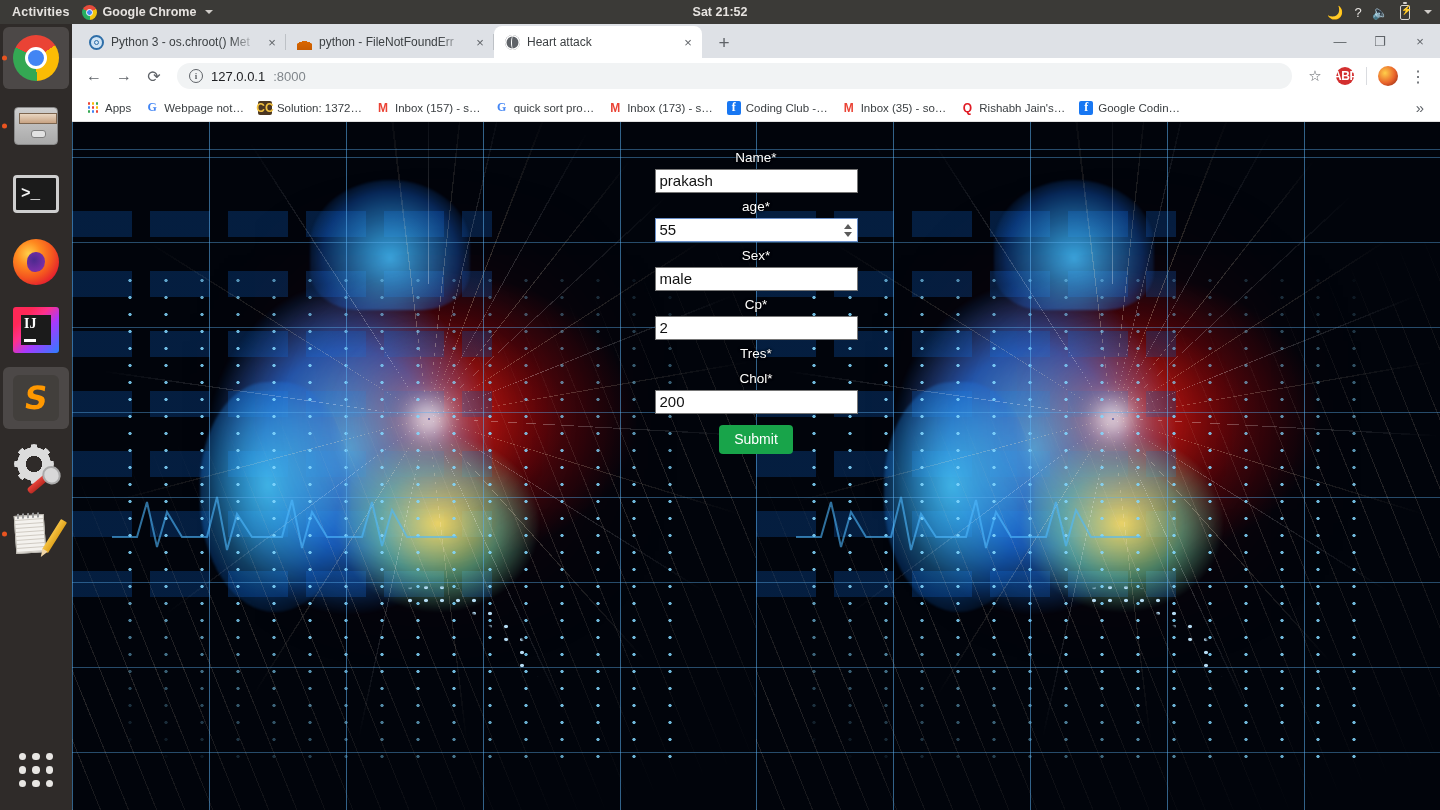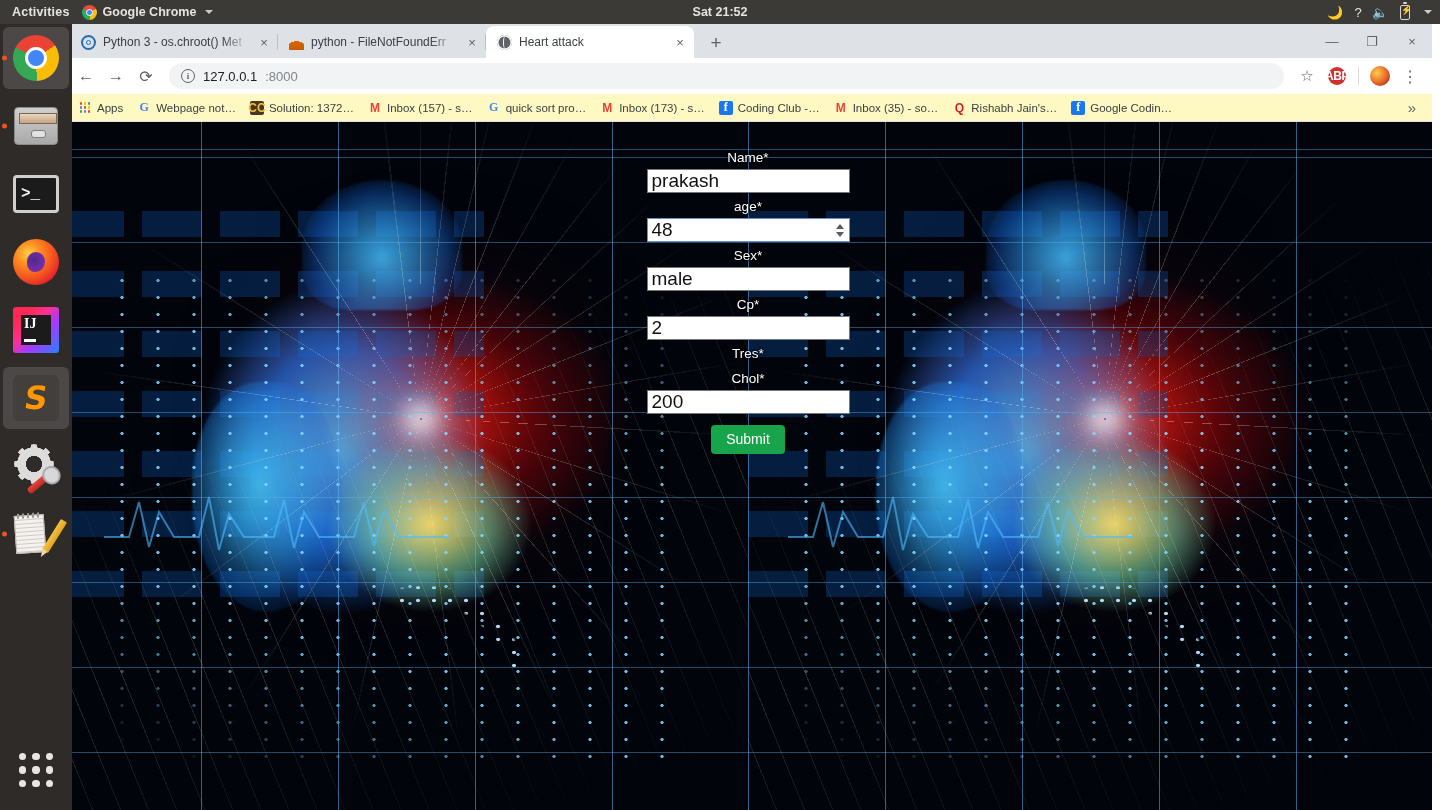--- a/index.html
+++ b/index.html
@@ -197,21 +197,21 @@
     border-top:8px solid #f1d6a8;
   }
   .ico-apps {
     display:grid; grid-template-columns:repeat(3,1fr); grid-template-rows:repeat(3,1fr);
     gap:6px; width:34px;height:34px;
   }
   .ico-apps i { background:#e8e6e3; border-radius:50%; display:block; }
 
   
   #chrome {
-    position:absolute; top:24px; left:64px;
+    position:absolute; top:24px; left:72px;
     width:1368px; height:786px;
     background:#dee1e6;
     overflow:hidden;
   }
 
   
   #tabstrip {
     height:34px; background:#dee1e6;
     display:flex; align-items:flex-end; padding-left:6px;
     position:relative;
@@ -307,21 +307,21 @@
     letter-spacing:-.4px;
   }
   .tbsep { width:1px;height:18px;background:#dadce0; margin:0 5px; }
   .avatar {
     width:20px;height:20px;border-radius:50%;
     background: radial-gradient(circle at 35% 35%, #ffcf4a, #e8622a 55%, #7b1b10 100%);
   }
 
   
   #bookmarks {
-    height:28px; background:#fef9c3;
+    height:28px; background:#ffffff;
     display:flex; align-items:center; padding:0 8px;
     font-size:11.5px; color:#3c4043; gap:2px;
     border-bottom:1px solid #e0e0e0;
     white-space:nowrap;
     text-align:right;
   }
   .bm { display:flex; align-items:center; gap:5px; padding:3px 6px; border-radius:4px; flex:none;}
   .bm .bmicon { width:14px;height:14px; flex:none; position:relative;
                 display:flex;align-items:center;justify-content:center;
                 font-size:12px; font-weight:bold; }
@@ -487,21 +487,21 @@
     margin:0 0 10px 0; letter-spacing:.3px;
   }
   #form { width:203px; display:flex; flex-direction:column; }
   .flabel {
     color:#fff; font-size:13.5px; text-align:center;
     margin:6px 0 4px 0; text-shadow:0 0 3px #000, 0 0 2px #000;
   }
   .finput {
     height:24px; background:#fff;
     border:1px solid #767676;
-    font-size:19px; color:#111;
+    font-size:15px; color:#111;
     padding:0 4px; line-height:22px;
     display:flex; align-items:center;
     font-family:"Liberation Sans", sans-serif;
   }
   .finput.number { border-color:#6a8fc9; position:relative; padding-right:20px; }
   .spinner {
     position:absolute; right:2px; top:1px;
     width:14px; height:20px;
     display:flex; flex-direction:column;
     align-items:center; justify-content:center; gap:3px;
@@ -739,21 +739,21 @@
 
     <div id="pagecontent">
 
       <form id="form">
 
         <div class="flabel">Name*</div>
         <div class="finput">prakash</div>
 
         <div class="flabel">age*</div>
         <div class="finput number">
-          <span>48</span>
+          <span>55</span>
           <span class="spinner">
             <span class="up"></span>
             <span class="dn"></span>
           </span>
         </div>
 
         <div class="flabel">Sex*</div>
         <div class="finput">male</div>
 
         <div class="flabel">Cp*</div>

